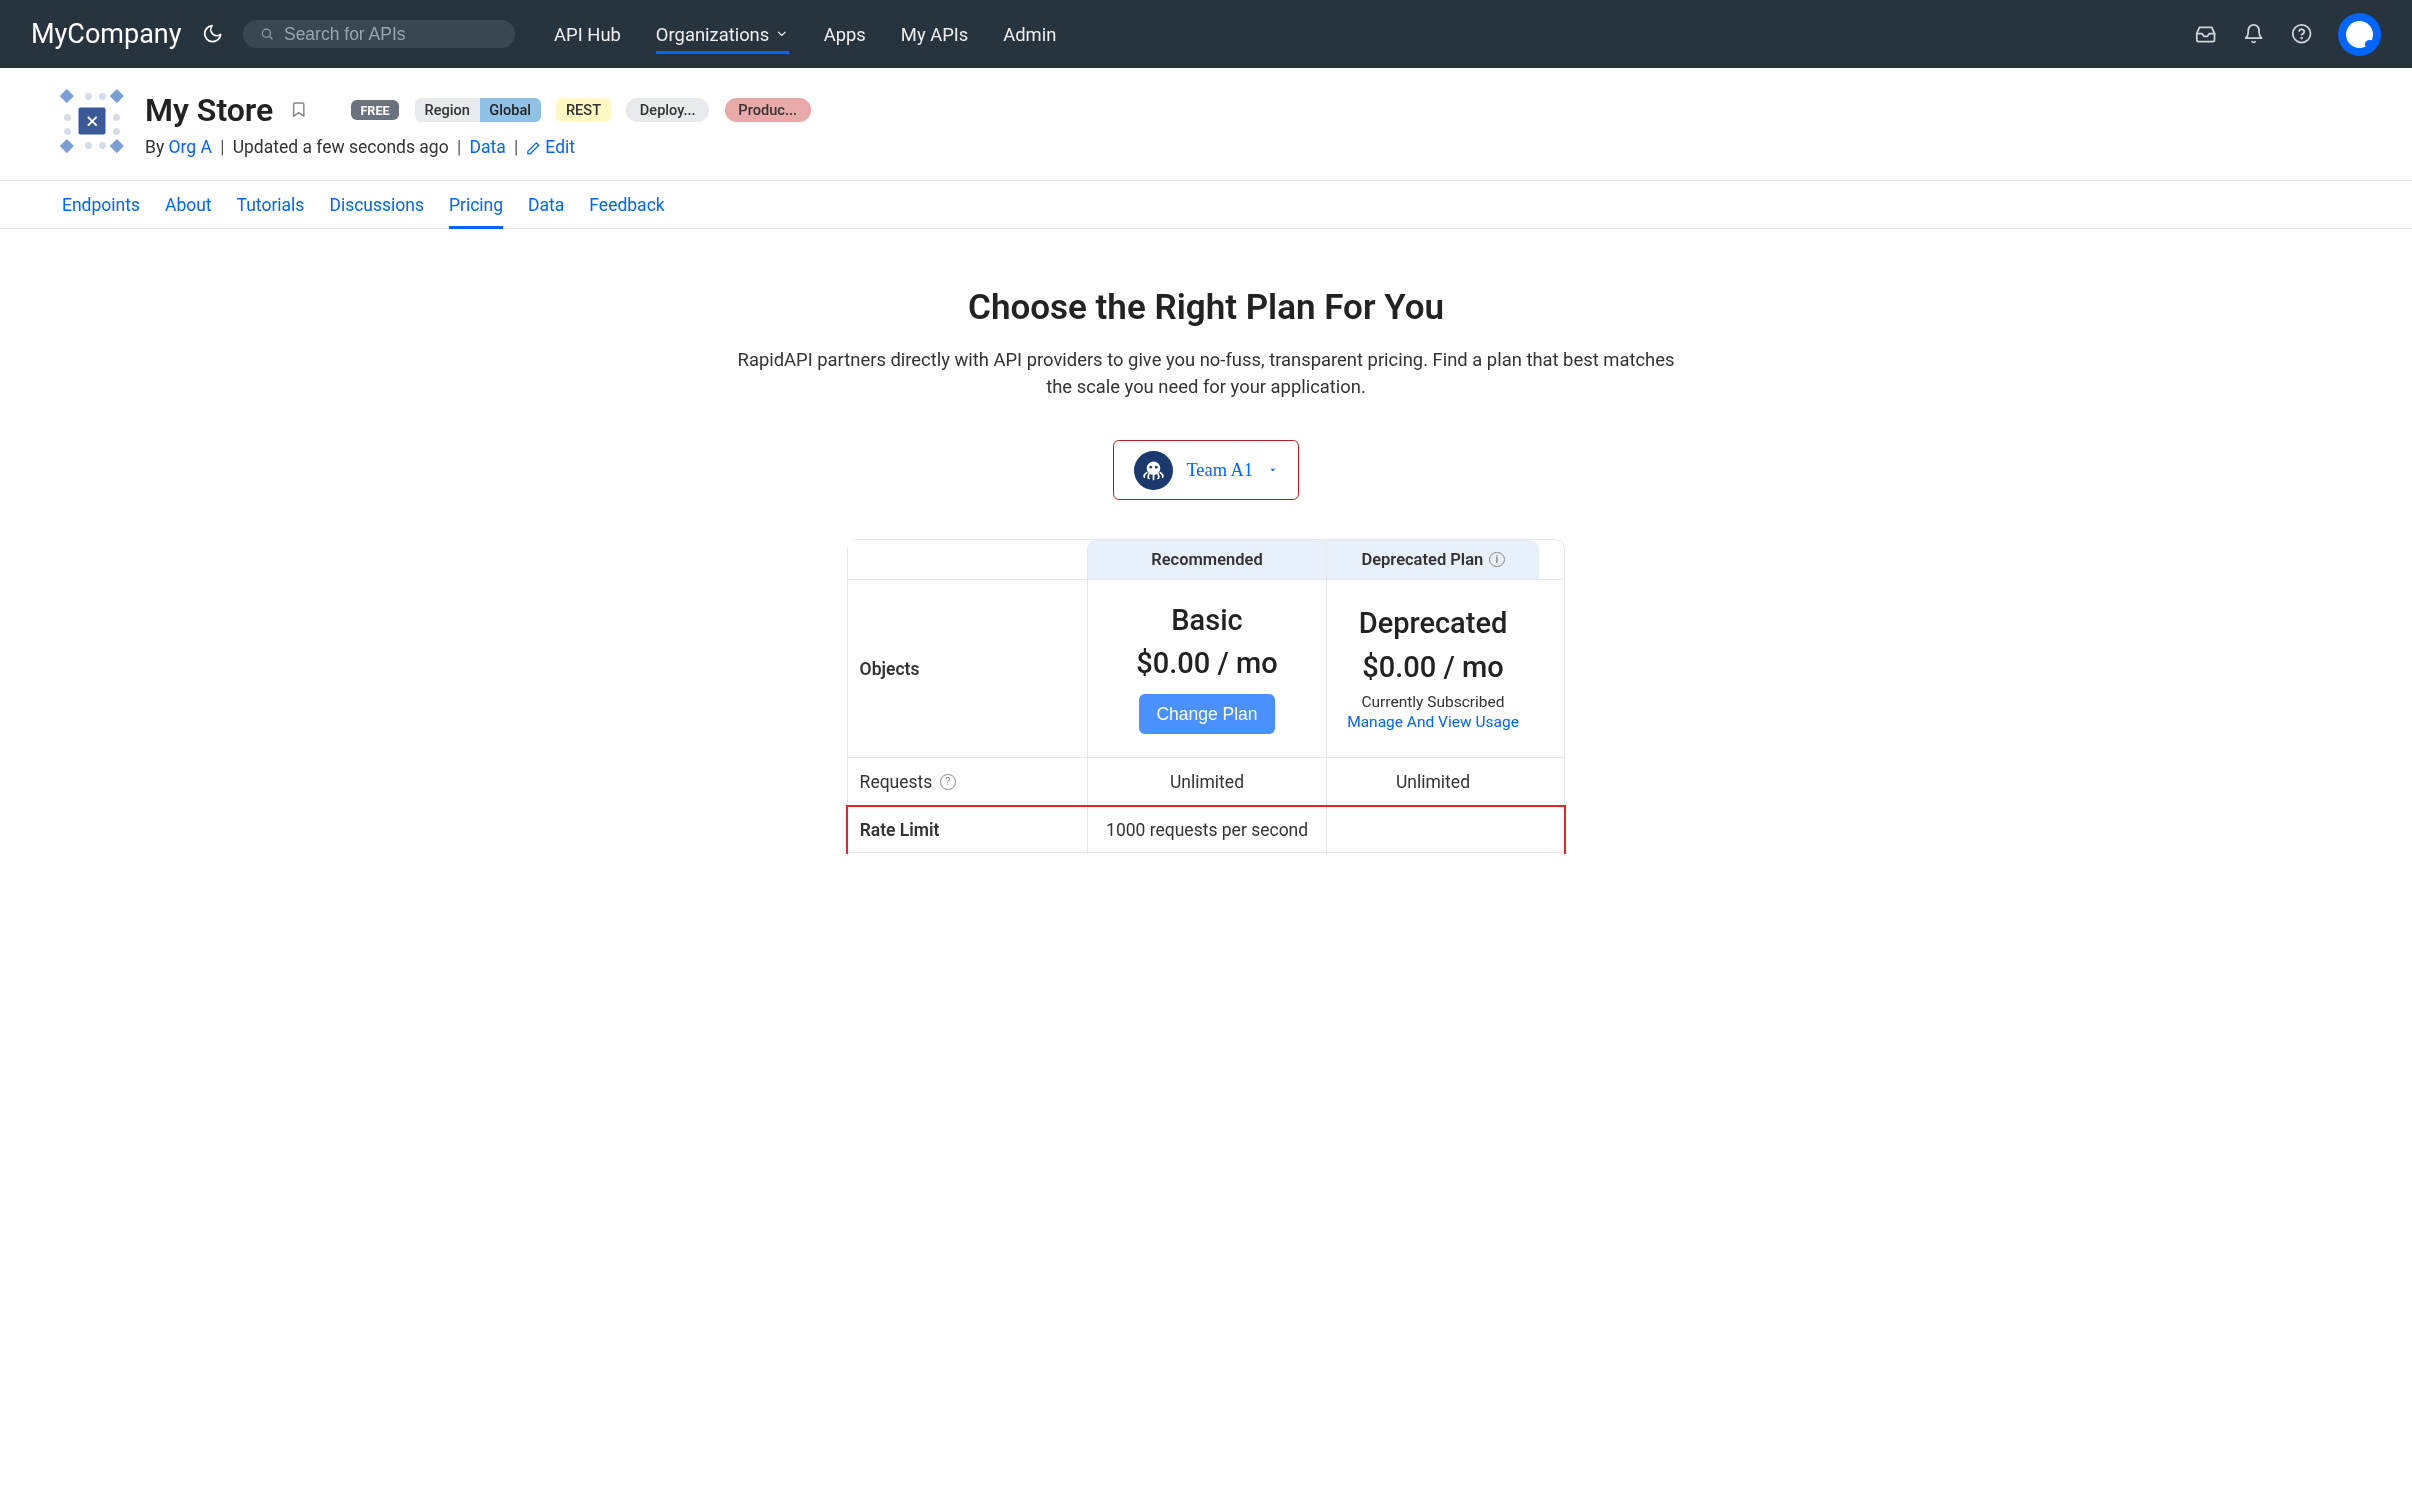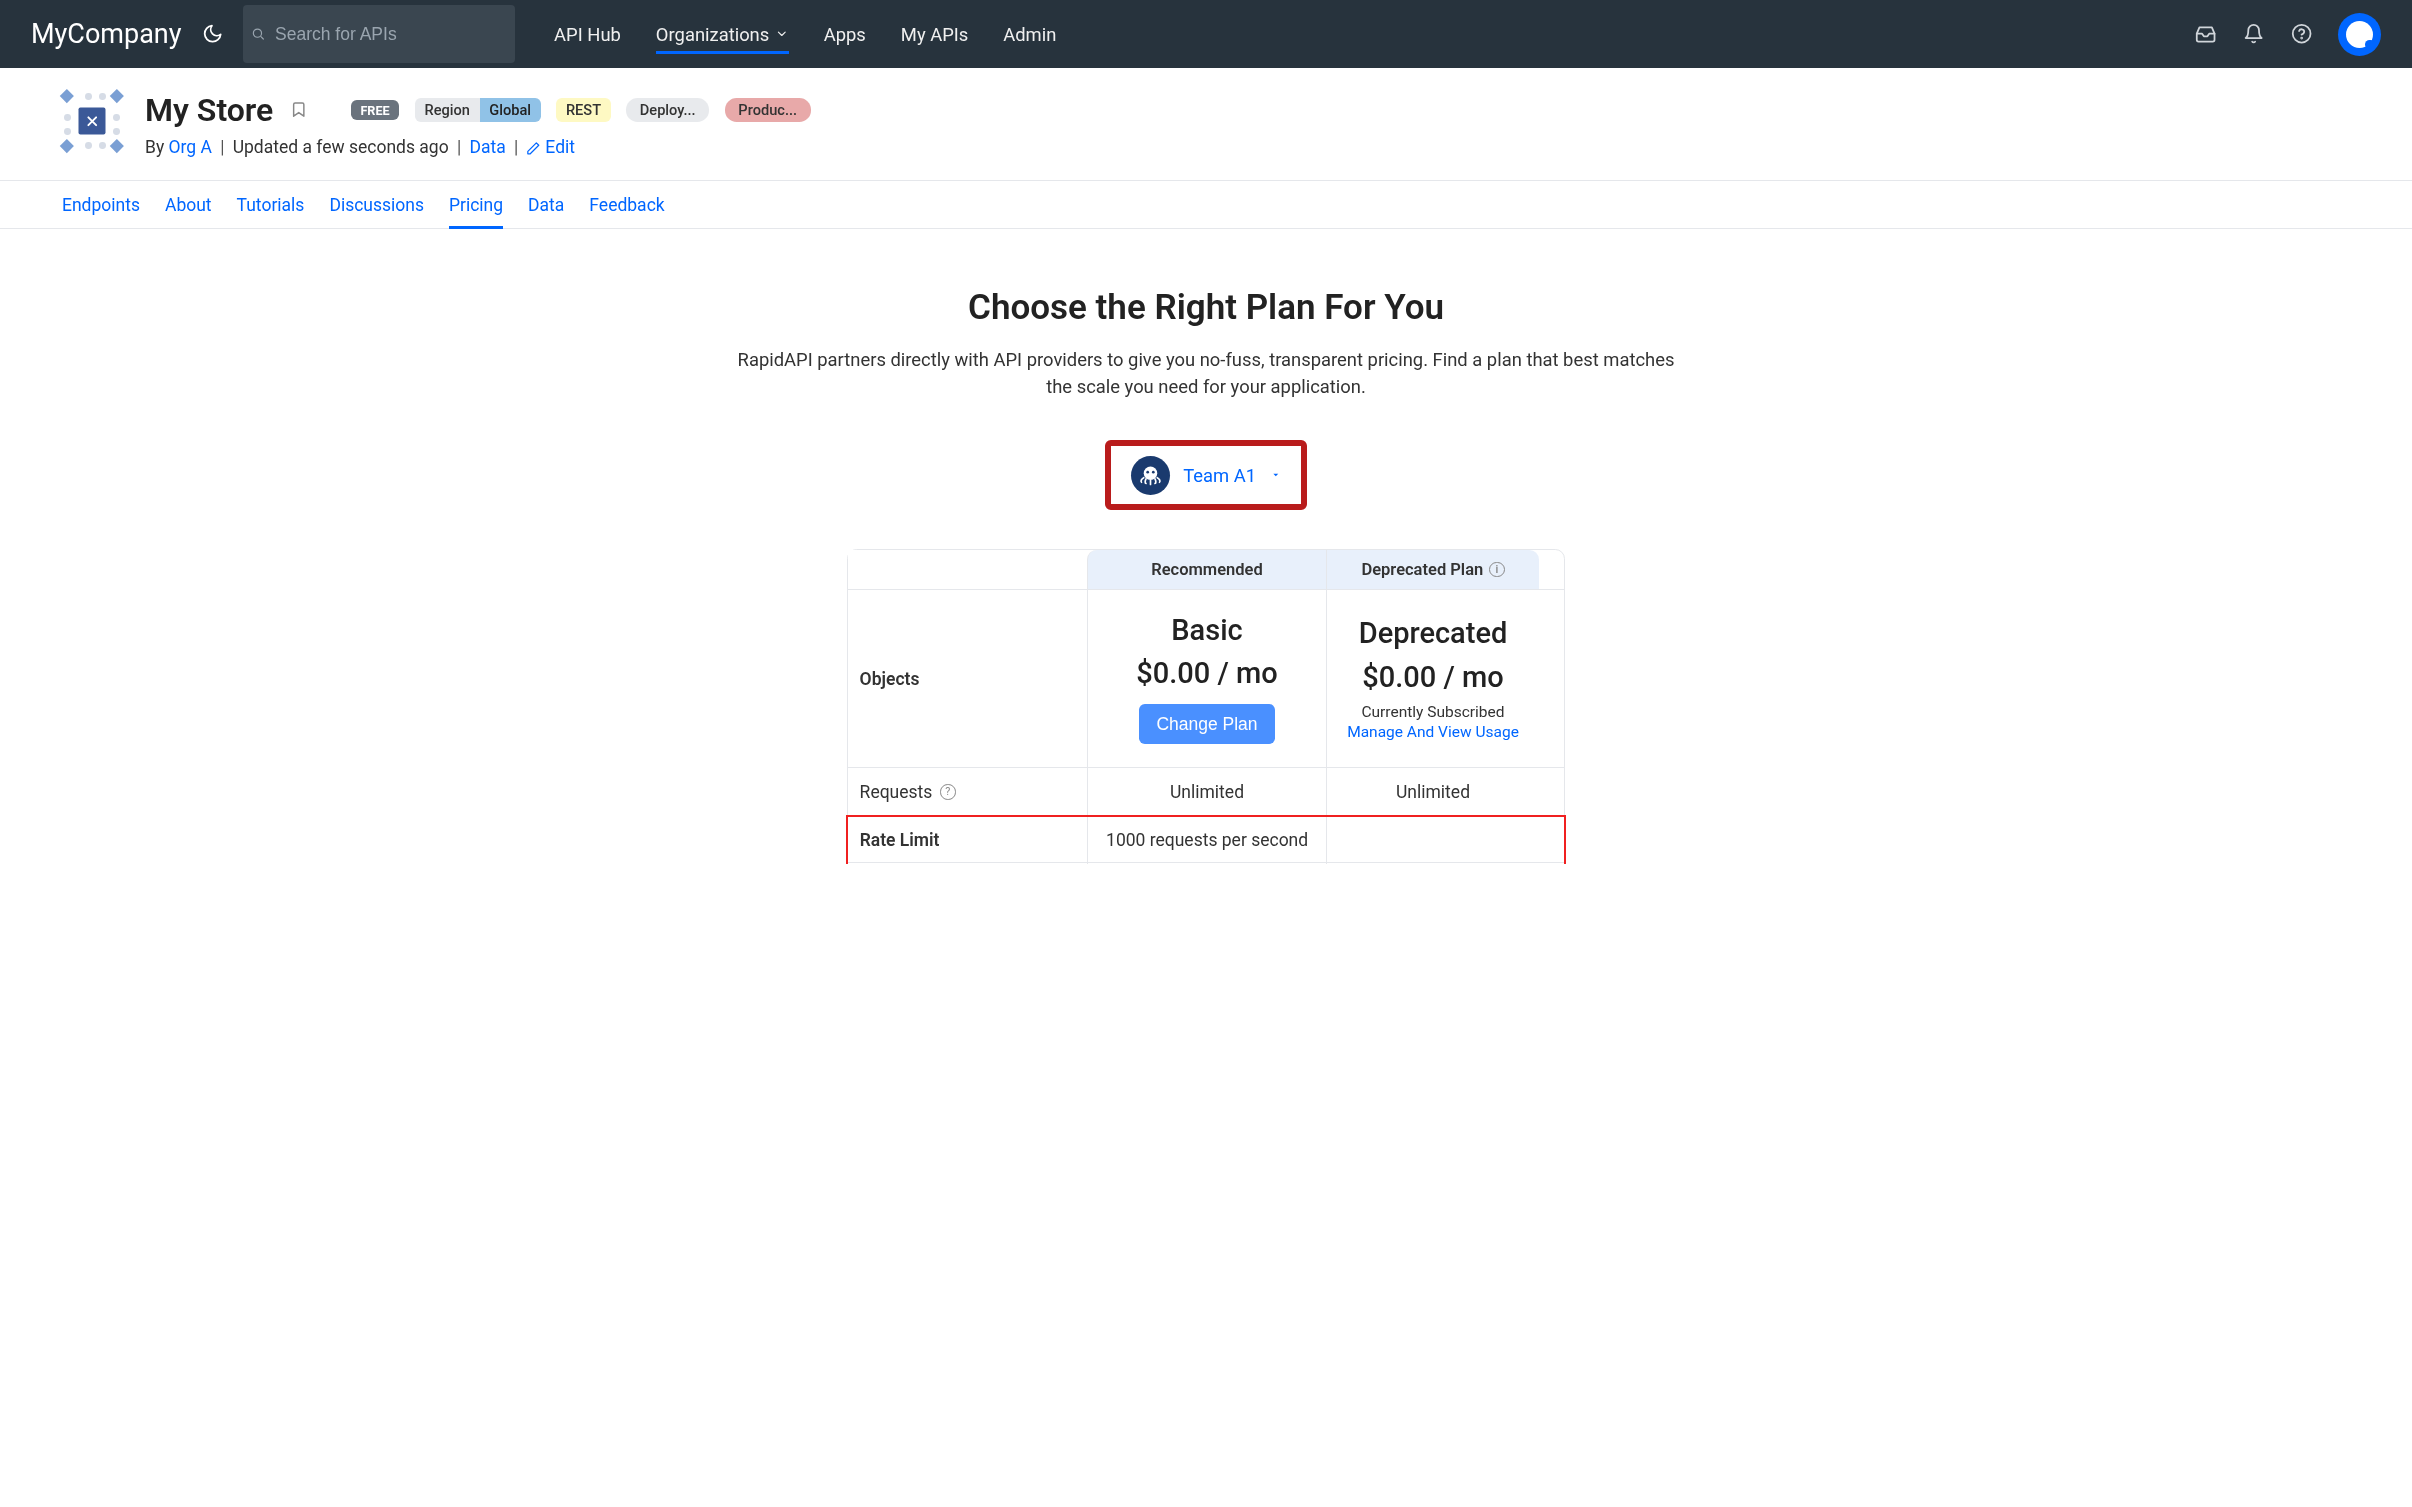--- a/index.html
+++ b/index.html
@@ -2,21 +2,21 @@
 <html><head>
 <meta charset="utf-8">
 <style>
 * { margin: 0; padding: 0; box-sizing: border-box; }
 body { font-family: -apple-system, BlinkMacSystemFont, "Segoe UI", Roboto, Helvetica, Arial, sans-serif; background: #fff; color: #333; }
 
 
 .header { background: #27333d; color: #fff; display: flex; align-items: center; padding: 0 31px; height: 68px; gap: 19.4px; }
 .logo { font-size: 27px; font-weight: 400; color: #fff; }
 .theme-toggle { width: 23px; height: 23px; cursor: pointer; display:flex; align-items:center; justify-content:center; }
-.search-box { background: #3a4650; border-radius: 4px; display: flex; align-items: center; padding: 0 8px; width: 272px; height: 58px; gap: 9.7px; }
+.search-box { background: #3a4650; border-radius: 14px; display: flex; align-items: center; padding: 0 17px; width: 272px; height: 28px; gap: 9.7px; }
 .search-box input { background: transparent; border: none; outline: none; color: #fff; font-size: 17.5px; width: 100%; }
 .search-box input::placeholder { color: #9aa5af; }
 .nav { display: flex; gap: 35px; margin-left: 19.4px; }
 .nav-item { color: #f0f0f0; font-size: 18.4px; cursor: pointer; padding: 21.3px 0; position: relative; display:flex; align-items:center; gap:5.8px; }
 .nav-item.active::after { content:''; position:absolute; left:0; right:0; bottom:11.6px; height:2.9px; background:#0066ff; }
 .header-right { margin-left: auto; display: flex; align-items: center; gap: 25px; }
 .icon-btn { width: 23px; height: 23px; cursor: pointer; display:flex; align-items:center; justify-content:center; color:#d0d5da; }
 .avatar { width: 43px; height: 43px; border-radius: 50%; background: #0066ff; display:flex; align-items:center; justify-content:center; cursor:pointer; }
 .avatar-inner { width:27px; height:27px; border-radius:50%; background:#fff; position:relative; }
 .avatar-inner::after { content:''; position:absolute; width:9.7px; height:9.7px; border-radius:50%; background:#0066ff; right:-1.9px; bottom:-1.9px; }
@@ -45,21 +45,21 @@
 
 .tabs-row { border-top:1px solid #e5e7eb; border-bottom:1px solid #e5e7eb; padding:0 62px; display:flex; gap:25px; margin-top:9.7px; }
 .tab { font-size:17.5px; color:#0066ff; padding:13.6px 0; cursor:pointer; position:relative; }
 .tab.active::after { content:''; position:absolute; left:0; right:0; bottom:-1px; height:2.9px; background:#0066ff; }
 
 
 .main { max-width: 1067px; margin: 0 auto; padding: 58px 19.4px; text-align:center; }
 .main h1 { font-size: 35px; font-weight:600; color:#222; margin-bottom:17.5px; }
 .main p.sub { font-size: 18.4px; color:#333; line-height:1.5; max-width:951px; margin:0 auto 39px; }
 
-.team-select { display:inline-flex; align-items:center; gap:13.6px; border:6px solid #b91c1c; border-radius:5.8px; padding:9.7px 19.4px; cursor:pointer; margin-bottom:39px; }
+.team-select { display:inline-flex; align-items:center; gap:13.6px; border:1px solid #b91c1c; border-radius:5.8px; padding:9.7px 19.4px; cursor:pointer; margin-bottom:39px;font-family:Liberation Serif, serif; }
 .team-avatar { width:39px; height:39px; border-radius:50%; background:#1a3a6e; display:flex; align-items:center; justify-content:center; }
 .team-label { color:#0066ff; font-size:18.4px; }
 .team-caret { color:#0066ff; }
 
 
 .pricing-table { border:1px solid #e5e7eb; border-radius:9.7px 9.7px 0 0; overflow:visible; margin:0 auto; width:718px; }
 .pt-row { display:flex; border-bottom:1px solid #e5e7eb; }
 .pt-cell { padding:13.6px 11.6px; display:flex; align-items:center; justify-content:center; font-size:17.5px; }
 .pt-cell:first-child { width:239px; justify-content:flex-start; padding-left:11.6px; text-align:left; }
 .pt-cell:nth-child(2) { width:239px; border-left:1px solid #e5e7eb; }

